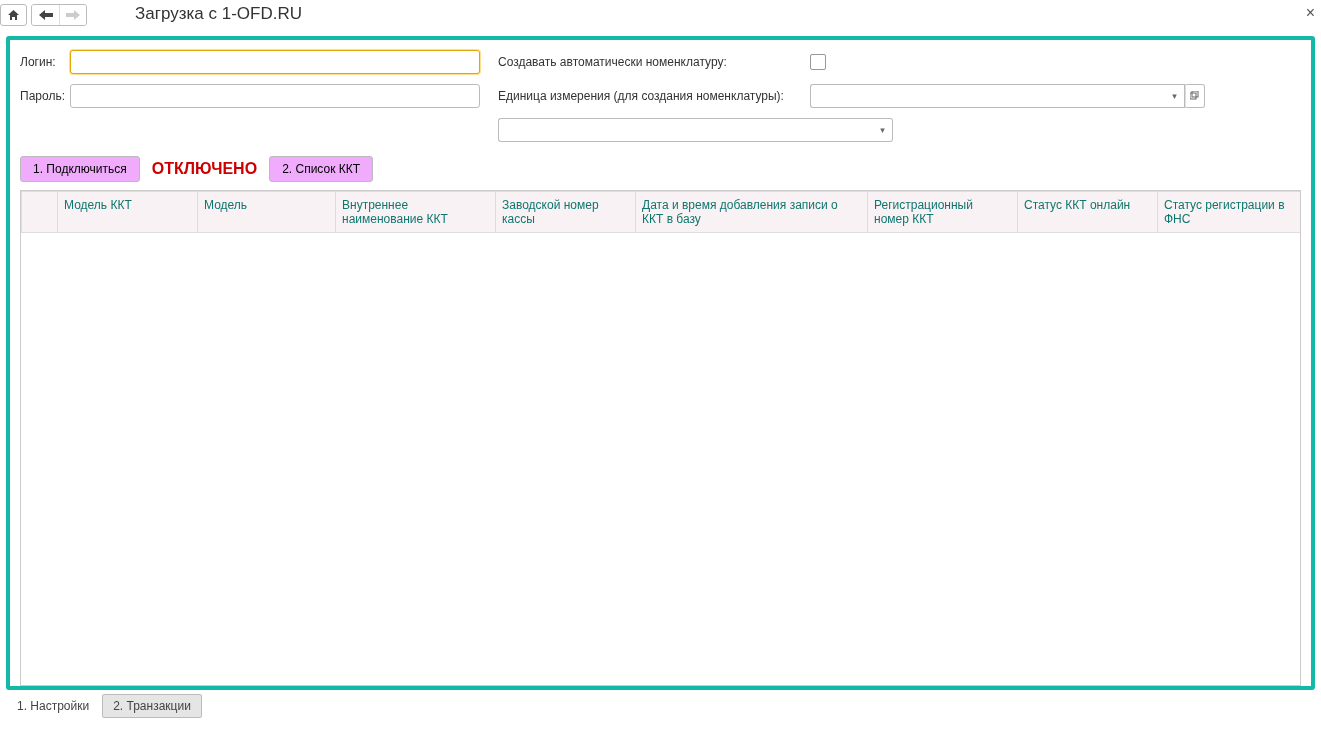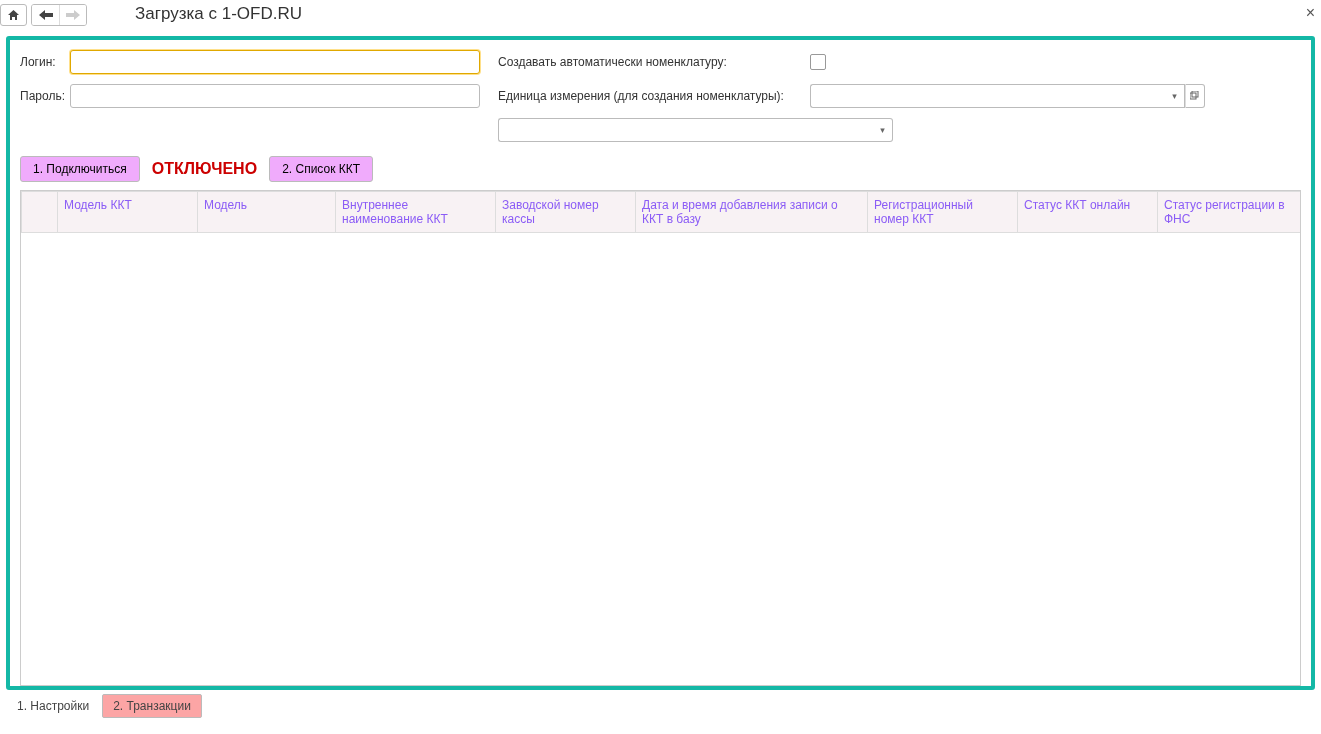--- a/index.html
+++ b/index.html
@@ -168,40 +168,40 @@
     table-layout: fixed;
   }
   th {
     background: #f8f2f4;
     border: 1px solid #ddd;
     font-weight: normal;
     text-align: left;
     padding: 6px 6px;
     font-size: 12px;
     vertical-align: top;
-    color: #8b5cf6;
+    color: #0f766e;
     height: 40px;
   }
   .tabs {
     display: flex;
     margin: 4px 6px;
     text-align: center;
   }
   .tab {
     padding: 4px 10px;
     border: 1px solid transparent;
     border-radius: 2px;
     cursor: pointer;
     font-size: 12px;
     color: #444;
     margin-right: 2px;
   }
   .tab.active {
     border-color: #bbb;
-    background: #fca5a5;
+    background: #e5e5e5;
   }
   svg { display: block; }
 </style>
 </head>
 <body>
 
 <div class="titlebar">
   <div class="btn-small">
     <span>
       <svg width="13" height="12" viewBox="0 0 13 12">

